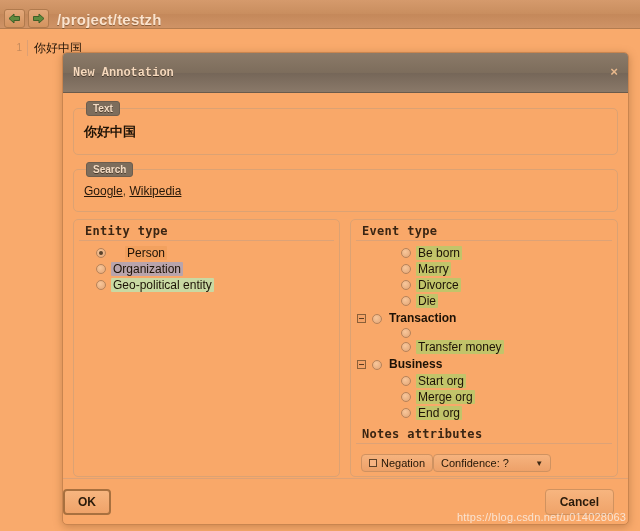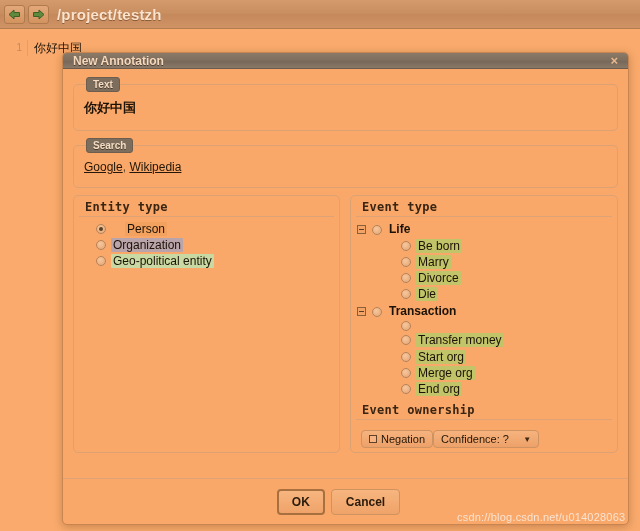--- a/index.html
+++ b/index.html
@@ -19,21 +19,21 @@
   }
 
   
   #topbar {
     position: absolute;
     left: 0; top: 0;
     width: 640px; height: 29px;
     background: linear-gradient(to bottom, #d59a6c 0%, #c98e5f 48%, #c4885a 52%, #cf9366 100%);
     border-bottom: 1px solid #b37c4f;
     display: flex;
-    align-items: center;
+    align-items: flex-end;
     box-sizing: border-box;
     padding-left: 4px;
   }
   .navbtn {
     width: 21px; height: 19px;
     margin-right: 3px;
     border: 1px solid #b07a4d;
     border-radius: 3px;
     background: linear-gradient(to bottom, #e3a87a, #d3935f);
     display: flex;
@@ -89,29 +89,30 @@
     width: 567px;
     height: 473px;
     background: #f9a869;
     border: 1px solid #c9854f;
     border-radius: 5px;
     box-shadow: 0 2px 8px rgba(110,62,25,.35);
     box-sizing: border-box;
     overflow: hidden;
   }
   #titlebar {
-    height: 16px;
+    height: 40px;
     background: linear-gradient(to bottom, #8b7a68 0%, #7d6d5c 50%, #756658 51%, #8a7969 100%);
     border-bottom: 1px solid #6a5b4c;
     display: flex;
     align-items: center;
     justify-content: space-between;
     padding: 0 8px 0 10px;
     box-sizing: border-box;
     cursor: move;
+    font-family: Liberation Mono, monospace;
   }
   #dialog-title {
     font-size: 12px;
     font-weight: bold;
     color: #f6d9bd;
     text-shadow: 0 1px 0 rgba(40,26,14,.6);
   }
   #dialog-close {
     font-size: 13px;
     font-weight: bold;
@@ -282,21 +283,21 @@
     display: inline-block;
     box-sizing: border-box;
   }
   .attr-select {
     font-size: 11px;
     color: #231607;
     background: linear-gradient(to bottom, #f6b37e, #eda169);
     border: 1px solid #cf9261;
     border-radius: 4px;
     padding: 2px 7px;
-    width: 106px;
+    width: 118px;
     display: flex;
     align-items: center;
     justify-content: space-between;
     cursor: pointer;
     box-sizing: border-box;
   }
   .caret { font-size: 8px; color: #3e2a15; }
 
   
   #notes-box { margin-top: 7px; position: relative; }
@@ -322,21 +323,21 @@
   }
 
   
   #footer {
     position: absolute;
     left: 0; right: 0; bottom: 0;
     height: 46px;
     border-top: 1px solid #dda276;
     display: flex;
     align-items: center;
-    justify-content: center;
+    justify-content: space-between;
     padding-right: 14px;
     box-sizing: border-box;
     gap: 6px;
   }
   .footer-btn {
     font-size: 12px;
     font-weight: bold;
     color: #2a1b0b;
     background: linear-gradient(to bottom, #f7b57f, #efa369);
     border: 1px solid #d0925f;
@@ -428,25 +429,20 @@
               <span class="radio"></span>
               <span class="opt-label" style="background: rgb(201, 217, 163);">Geo-political entity</span>
             </div>
           </div>
       </div>
 
       <div class="type-col" id="event-col">
         <div class="section-head">Event type</div>
         <div id="event-tree">
             <div class="tree-group">
-              <div class="group-row">
-                <span class="toggle"></span>
-                <span class="radio"></span>
-                <span class="opt-label bold">Life</span>
-              </div>
               <div class="group-children">
                 <div class="opt-row">
                   <span class="radio"></span>
                   <span class="opt-label" style="background: rgb(194, 196, 106);">Be born</span>
                 </div>
                 <div class="opt-row">
                   <span class="radio"></span>
                   <span class="opt-label" style="background: rgb(194, 196, 106);">Marry</span>
                 </div>
                 <div class="opt-row">
@@ -469,39 +465,44 @@
                 <div class="opt-row">
                   <span class="radio"></span>
                 </div>
                 <div class="opt-row">
                   <span class="radio"></span>
                   <span class="opt-label" style="background: rgb(194, 196, 106);">Transfer money</span>
                 </div>
               </div>
             </div>
             <div class="tree-group">
+              <div class="group-row">
+                <span class="toggle"></span>
+                <span class="radio"></span>
+                <span class="opt-label bold">Business</span>
+              </div>
               <div class="group-children">
                 <div class="opt-row">
                   <span class="radio"></span>
                   <span class="opt-label" style="background: rgb(194, 196, 106);">Start org</span>
                 </div>
                 <div class="opt-row">
                   <span class="radio"></span>
                   <span class="opt-label" style="background: rgb(194, 196, 106);">Merge org</span>
                 </div>
                 <div class="opt-row">
                   <span class="radio"></span>
                   <span class="opt-label" style="background: rgb(194, 196, 106);">End org</span>
                 </div>
               </div>
             </div>
           </div>
 
         <div id="event-attrs">
-          <div class="section-head">Event ownership</div>
+          <div class="section-head">Notes attributes</div>
           <div id="attr-row">
             <div class="attr-btn">
               <span class="cbox"></span>
               <span>Negation</span>
             </div>
             <div class="attr-select">
               <span>Confidence: ?</span>
               <span class="caret">▼</span>
             </div>
           </div>
@@ -511,13 +512,13 @@
 
 
   </div>
 
   <div id="footer">
     <div class="footer-btn focused">OK</div>
     <div class="footer-btn">Cancel</div>
   </div>
 </div>
 
-<div id="watermark">csdn://blog.csdn.net/u014028063</div>
+<div id="watermark">https://blog.csdn.net/u014028063</div>
 
 </body></html>

